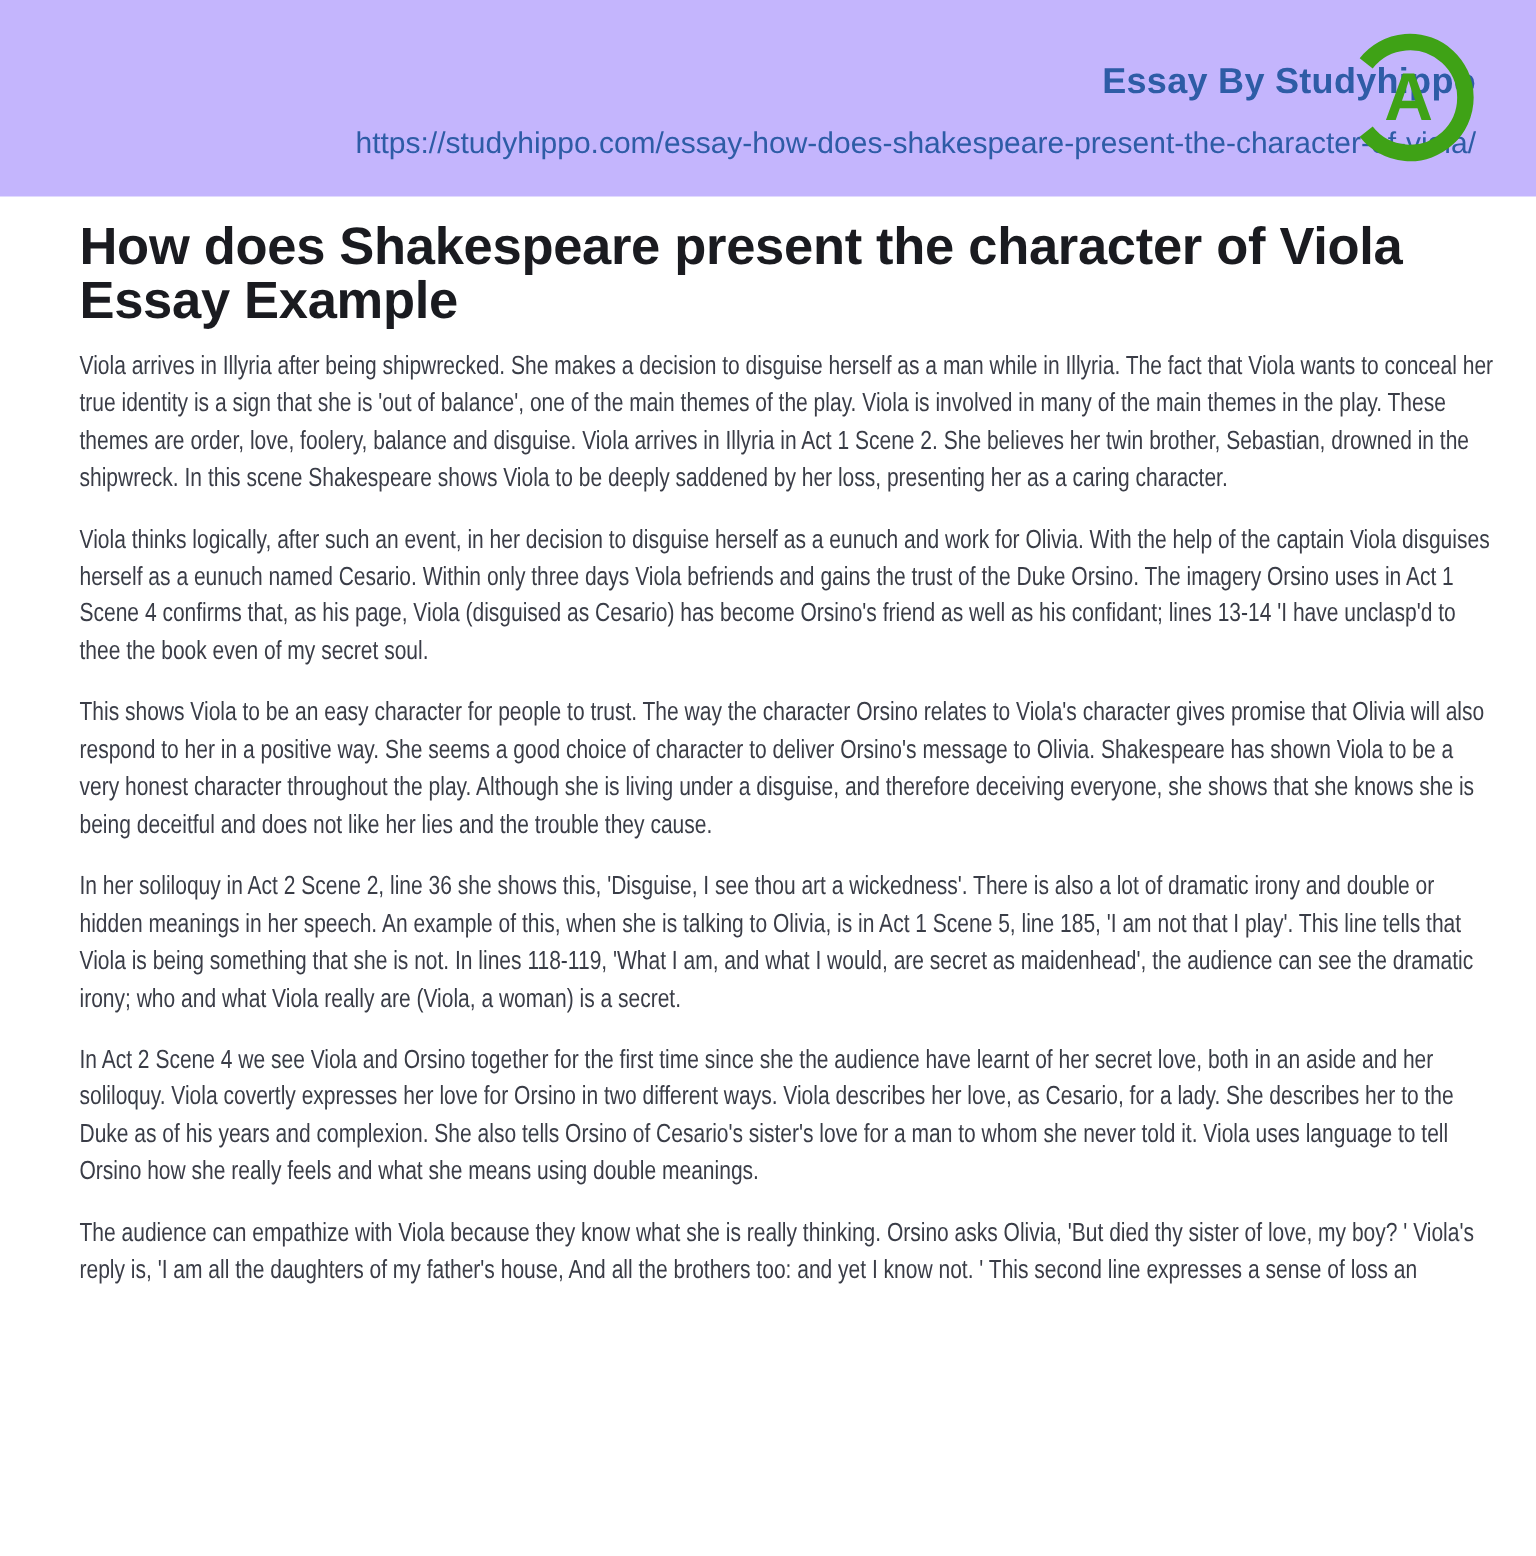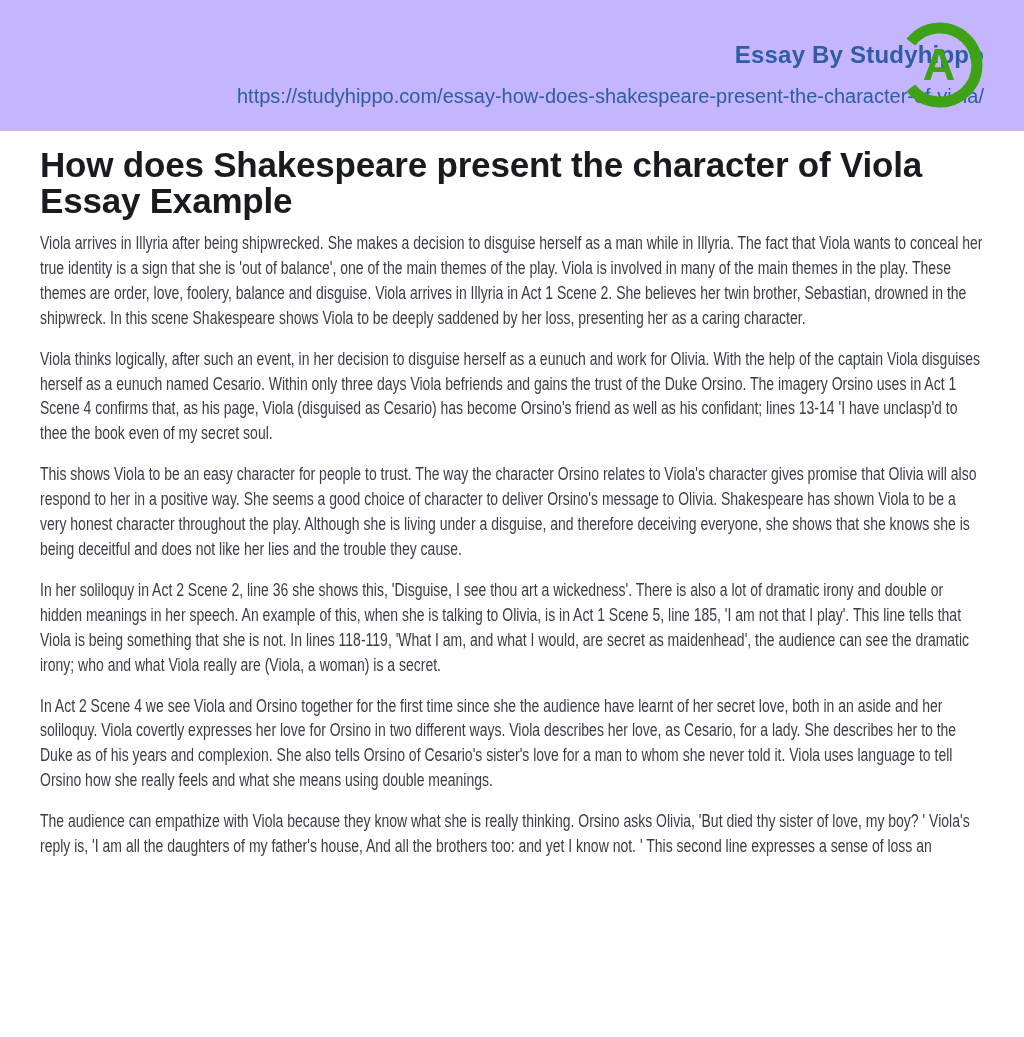--- a/index.html
+++ b/index.html
@@ -48,21 +48,21 @@
     height: 88px;
   }
   .logo text {
     font-family: "Liberation Sans", sans-serif;
     font-weight: 600;
     font-size: 45px;
   }
 
   
   main {
-    padding: 16px 40px 0 40px;
+    padding: 16px 40px 0 53px;
   }
   .article-title {
     margin: 0 0 12px 0;
     max-width: 920px;
     color: #1a1b20;
     font-size: 35px;
     line-height: 36px;
     font-weight: 800;
     letter-spacing: -0.2px;
   }

